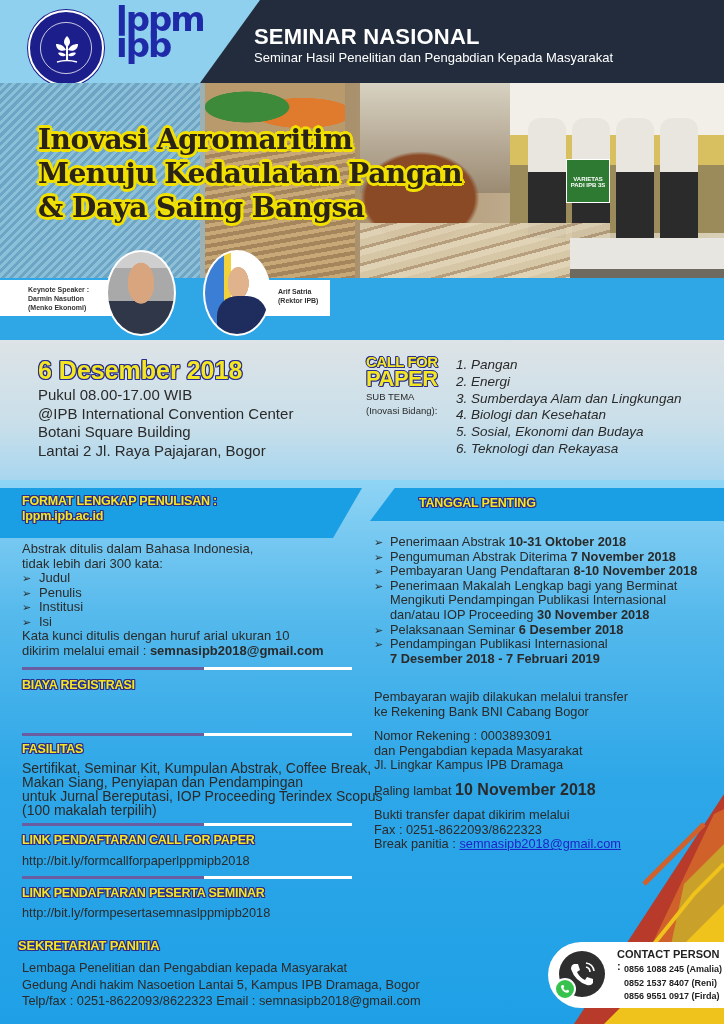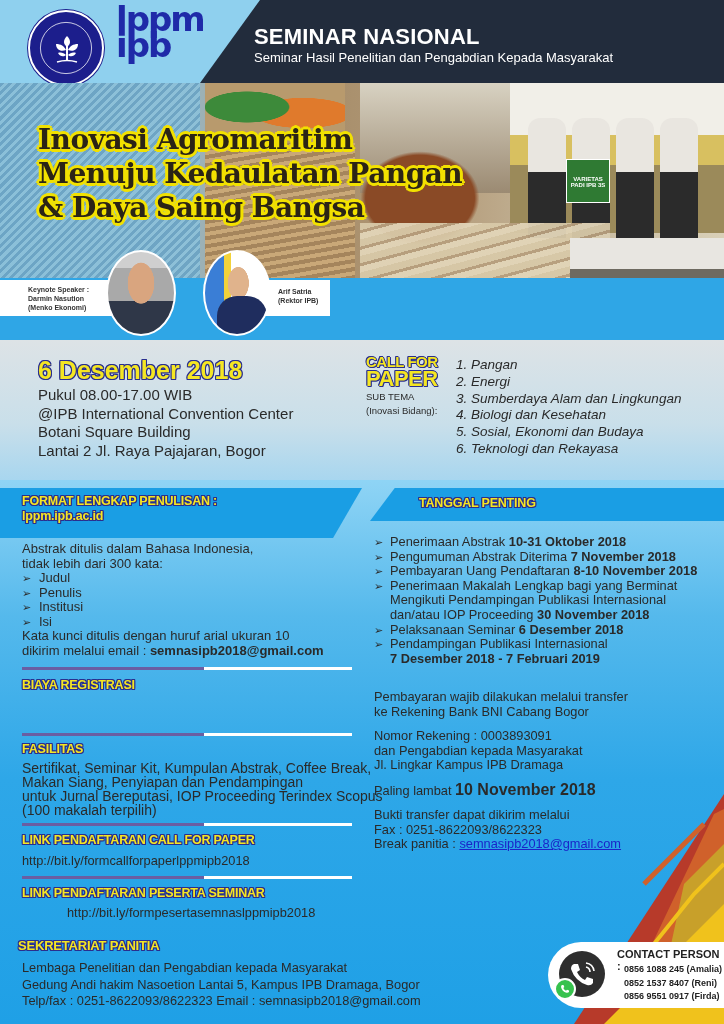--- a/index.html
+++ b/index.html
@@ -267,21 +267,21 @@
   </div>
 
   <div class="divider" style="top:343px"></div>
 
   <div class="abs yellow-head" style="left:22px; top:353px; font-size:12.5px;">LINK PENDAFTARAN CALL FOR PAPER</div>
   <div class="abs link-url" style="left:22px; top:373px;">http://bit.ly/formcallforpaperlppmipb2018</div>
 
   <div class="divider" style="top:396px"></div>
 
   <div class="abs yellow-head" style="left:22px; top:406px; font-size:12.5px;">LINK PENDAFTARAN PESERTA SEMINAR</div>
-  <div class="abs link-url" style="left:22px; top:425px;margin-left:45px;">http://bit.ly/formpesertasemnaslppmipb2018</div>
+  <div class="abs link-url" style="left:22px; top:425px;">http://bit.ly/formpesertasemnaslppmipb2018</div>
 
   <div class="abs yellow-head" style="left:18px; top:458px; font-size:13px;">SEKRETARIAT PANITIA</div>
   <div class="abs sek-body">
     <div>Lembaga Penelitian dan Pengabdian kepada Masyarakat</div>
     <div>Gedung Andi hakim Nasoetion Lantai 5, Kampus IPB Dramaga, Bogor</div>
     <div>Telp/fax : 0251-8622093/8622323 Email : semnasipb2018@gmail.com</div>
   </div>
 
   <div class="abs yellow-head tgl-head">TANGGAL PENTING</div>
   <div class="abs body-text dates-body">

